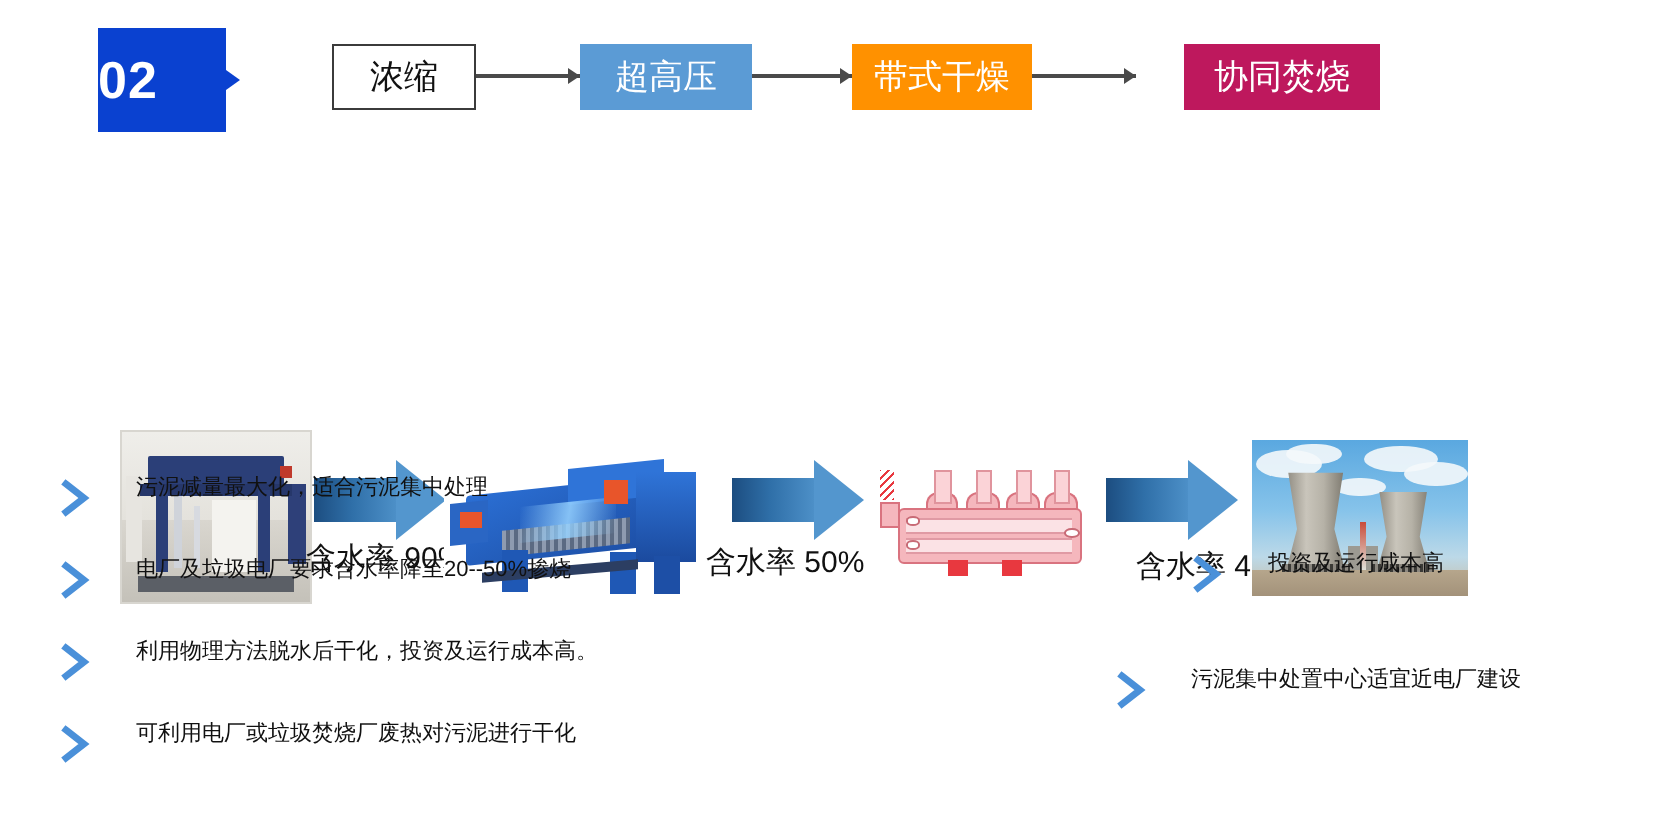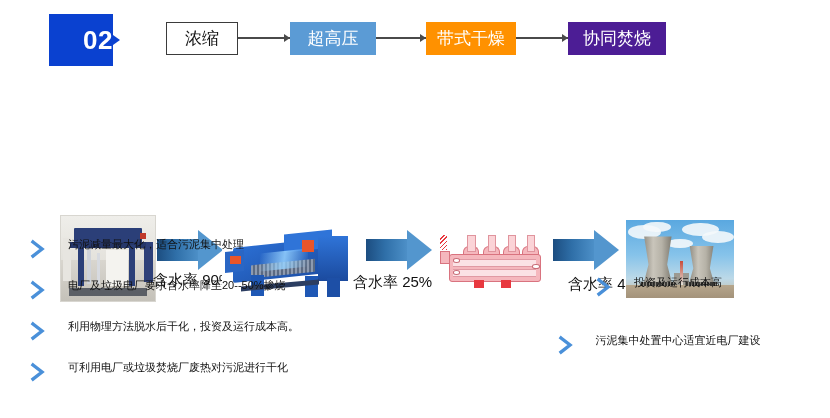--- a/index.html
+++ b/index.html
@@ -29,21 +29,21 @@
     height: 52px;
   }
   .badge-box {
     position: absolute;
     left: 0; top: 0;
     width: 64px;
     height: 52px;
     background: #0A41D0;
     display: flex;
     align-items: center;
-    justify-content: flex-end;
+    justify-content: flex-start;
   }
   .badge-num {
     color: #ffffff;
     font-size: 26px;
     font-weight: bold;
     letter-spacing: 0.5px;
     line-height: 1;
     padding-bottom: 1px;
   }
   .badge-tip {
@@ -86,22 +86,23 @@
     background: #5B9BD5;
     color: #ffffff;
   }
   .flow-box.orange {
     width: 90px;
     background: #FF9100;
     color: #ffffff;
   }
   .flow-box.green {
     width: 98px;
-    background: #4c1d95;
+    background: #be185d;
     color: #ffffff;
+    margin-left: 24px;
   }
   .flow-arrow {
     position: relative;
     height: 10px;
     display: flex;
     align-items: center;
   }
   .flow-arrow .shaft {
     height: 1.6px;
     background: #4a4a4a;
@@ -364,21 +365,21 @@
       <div class="p2-legL"></div>
         <div class="p2-legR"></div>
         <div class="p2-legR2"></div>
       <div class="p2-rail"></div>
     </div>
 
     <div class="garrow ga2">
       <div class="tail"></div>
         <div class="tip"></div>
     </div>
-    <div class="wlabel wl2">含水率 25%</div>
+    <div class="wlabel wl2">含水率 50%</div>
 
     <div class="photo photo-3">
       <div class="p3-hump" style="left:24%;width:13%;"></div>
       <div class="p3-hump" style="left:42%;width:13%;"></div>
       <div class="p3-hump" style="left:60%;width:13%;"></div>
       <div class="p3-hump" style="left:77%;width:13%;"></div>
       <div class="p3-stack" style="left:28%;"></div>
       <div class="p3-stack" style="left:46%;"></div>
       <div class="p3-stack" style="left:64%;"></div>
       <div class="p3-stack" style="left:81%;"></div>

